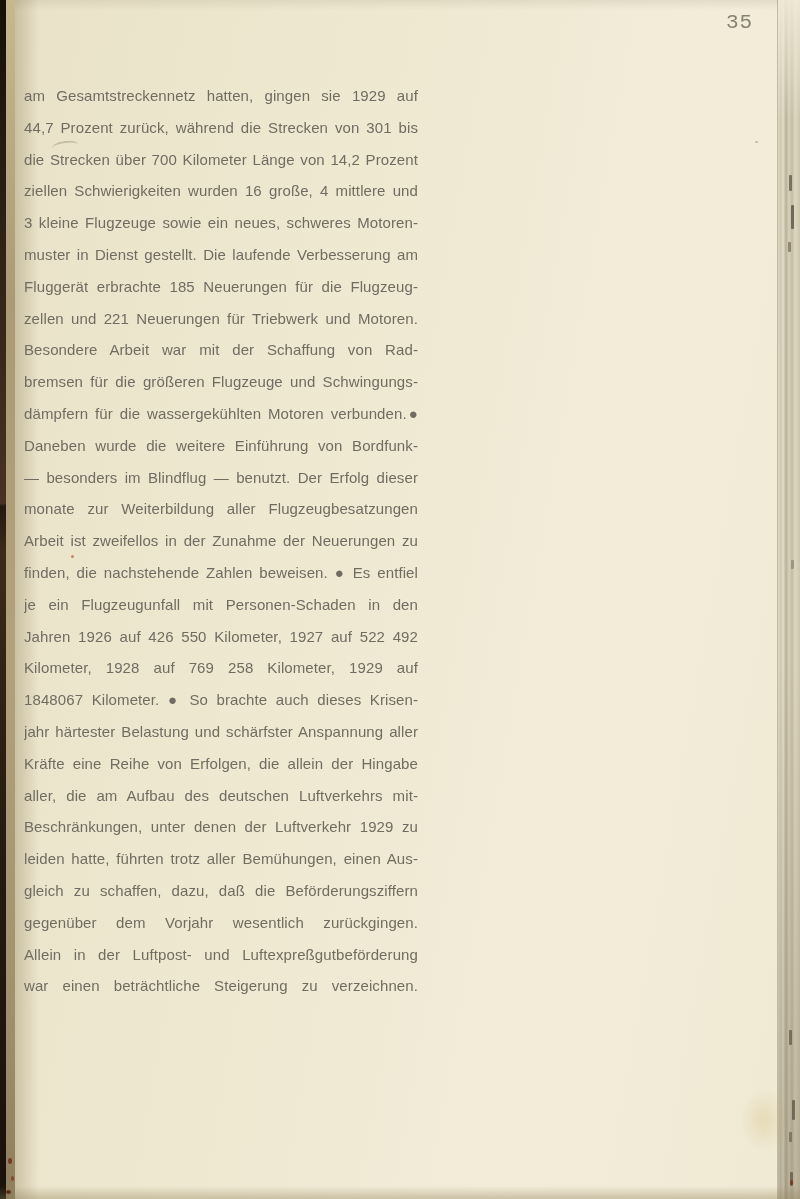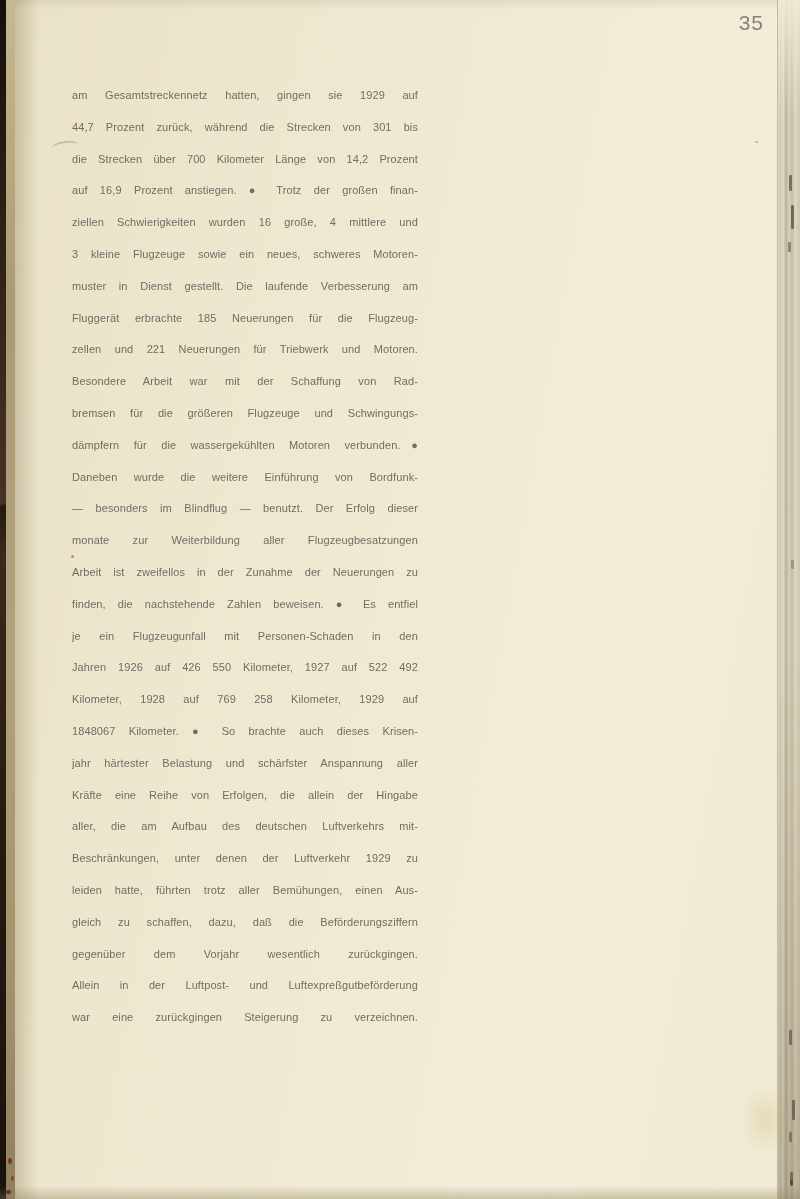--- a/index.html
+++ b/index.html
@@ -39,27 +39,27 @@
   
   .speck { position:absolute; border-radius:50%; }
   .stain { position:absolute; left:740px; top:1088px; width:48px; height:64px;
     background:radial-gradient(ellipse at center, rgba(196,164,80,0.22), rgba(196,164,80,0) 70%);
     filter:blur(1px); }
   .squiggle { position:absolute; left:52px; top:141px; width:26px; height:9px;
     border-top:2px solid rgba(125,118,100,0.35); border-radius:50%;
     transform:rotate(-8deg); }
   
   .page-number { position:absolute; left:726px; top:11px; width:38px;
-    text-align:right; font-size:21px; letter-spacing:1px; color:var(--page_number_ink,#8a8374); }
+    text-align:left; font-size:21px; letter-spacing:1px; color:var(--page_number_ink,#8a8374);font-family:Liberation Mono, monospace; }
   .text-col { position:absolute; left:24px; top:80px; width:394px; }
   .line {
     line-height:31.8px; height:31.8px; overflow:hidden;
-    font-size:11px; letter-spacing:0.1px; word-spacing:0.5px;
+    font-size:15px; letter-spacing:0.1px; word-spacing:0.5px;
     color:var(--ink,#716c62);
-    text-align:justify; text-align-last:justify;margin-left:48px;
+    text-align:justify; text-align-last:justify;
   }
 </style>
 </head>
 <body>
 
 <div class="page">
   <div class="top-shade"></div>
 
   <div class="spine-dark"></div>
   <div class="binding-tan"></div>
@@ -85,21 +85,20 @@
   <div class="speck" style="left:6px;  top:1190px; width:5px; height:4px; background:#5f2f1c;"></div>
   <div class="speck" style="left:790px;top:1180px; width:3px; height:5px; background:#7a3a22;"></div>
   <div class="speck" style="left:71px; top:555px;  width:3px; height:3px; background:#b05038; opacity:.65;"></div>
   <div class="speck" style="left:755px;top:141px;  width:3px; height:2px; background:#9a9182; opacity:.6;"></div>
 
   <div class="page-number">35</div>
   <div class="text-col">
       <div class="line">am Gesamtstreckennetz hatten, gingen sie 1929 auf</div>
       <div class="line">44,7 Prozent zurück, während die Strecken von 301 bis</div>
       <div class="line">die Strecken über 700 Kilometer Länge von 14,2 Prozent</div>
-      <div class="line">auf 16,9 Prozent anstiegen. ● Trotz der großen finan-</div>
       <div class="line">ziellen Schwierigkeiten wurden 16 große, 4 mittlere und</div>
       <div class="line">3 kleine Flugzeuge sowie ein neues, schweres Motoren-</div>
       <div class="line">muster in Dienst gestellt. Die laufende Verbesserung am</div>
       <div class="line">Fluggerät erbrachte 185 Neuerungen für die Flugzeug-</div>
       <div class="line">zellen und 221 Neuerungen für Triebwerk und Motoren.</div>
       <div class="line">Besondere Arbeit war mit der Schaffung von Rad-</div>
       <div class="line">bremsen für die größeren Flugzeuge und Schwingungs-</div>
       <div class="line">dämpfern für die wassergekühlten Motoren verbunden.●</div>
       <div class="line">Daneben wurde die weitere Einführung von Bordfunk-</div>
       <div class="line">— besonders im Blindflug — benutzt. Der Erfolg dieser</div>
@@ -111,15 +110,15 @@
       <div class="line">Kilometer, 1928 auf 769 258 Kilometer, 1929 auf</div>
       <div class="line">1848067 Kilometer. ● So brachte auch dieses Krisen-</div>
       <div class="line">jahr härtester Belastung und schärfster Anspannung aller</div>
       <div class="line">Kräfte eine Reihe von Erfolgen, die allein der Hingabe</div>
       <div class="line">aller, die am Aufbau des deutschen Luftverkehrs mit-</div>
       <div class="line">Beschränkungen, unter denen der Luftverkehr 1929 zu</div>
       <div class="line">leiden hatte, führten trotz aller Bemühungen, einen Aus-</div>
       <div class="line">gleich zu schaffen, dazu, daß die Beförderungsziffern</div>
       <div class="line">gegenüber dem Vorjahr wesentlich zurückgingen.</div>
       <div class="line">Allein in der Luftpost- und Luftexpreßgutbeförderung</div>
-      <div class="line">war eine zurückgingen Steigerung zu verzeichnen.</div>
+      <div class="line">war einen beträchtliche Steigerung zu verzeichnen.</div>
     </div>
 </div>
 
 </body></html>

